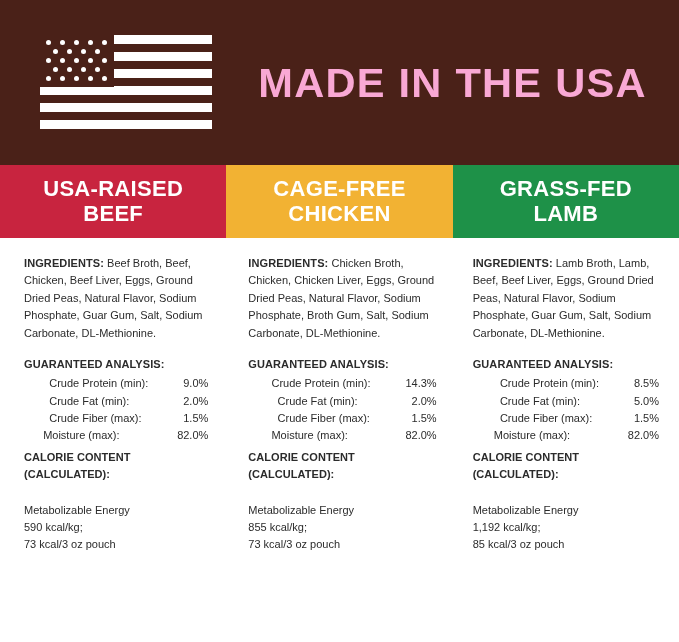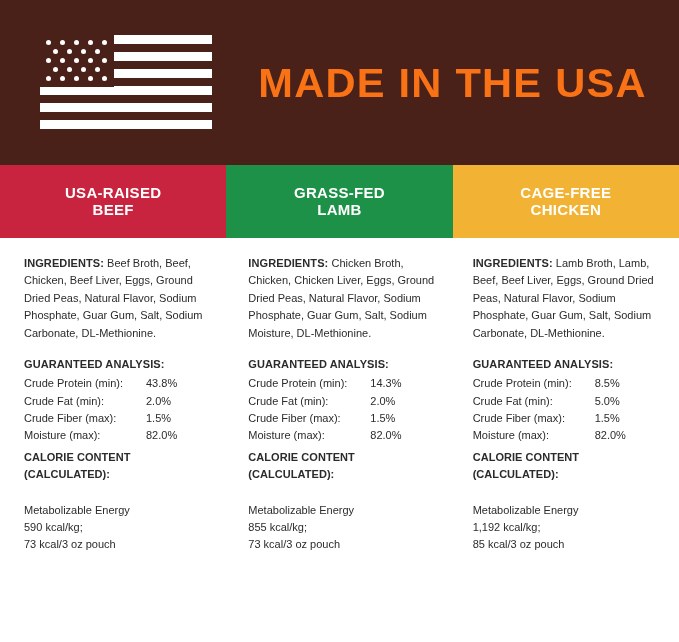--- a/index.html
+++ b/index.html
@@ -55,21 +55,21 @@
     position: absolute;
     width: 5px;
     height: 5px;
     background: #ffffff;
     border-radius: 50%;
   }
   .banner-text {
     margin-left: 26px;
     flex: 1 1 auto;
     text-align: center;
-    color: #f97316;
+    color: #f9a8d4;
     padding-right: 12px;
   }
   .banner-title {
     font-size: 40px;
     font-weight: bold;
     letter-spacing: 1.2px;
     line-height: 1;
     transform: scaleX(1.04);
     transform-origin: center;
   }
@@ -90,21 +90,21 @@
     width: 226.33px;
     box-sizing: border-box;
   }
   .col-head {
     height: 73px;
     display: flex;
     align-items: center;
     justify-content: center;
     text-align: center;
     color: #ffffff;
-    font-size: 15px;
+    font-size: 22px;
     font-weight: bold;
     line-height: 1.12;
     letter-spacing: 0.3px;
   }
   .col-head.beef { background: #c8243f; }
   .col-head.chicken { background: #f2b233; }
   .col-head.lamb { background: #1e9148; }
 
   
   .bodies {
@@ -132,21 +132,22 @@
   .section-title {
     font-weight: bold;
     margin-top: 14px;
     letter-spacing: 0.1px;
   }
   .analysis {
     margin-top: 2px;
   }
   .arow {
     display: flex;
-    justify-content: flex-start;
+    justify-content: flex-end;
+    gap: 12px;
   }
   .arow .name { flex: 0 0 auto; min-width: 122px; }
   .arow .val { flex: 0 0 auto; }
 
   .calorie-title {
     font-weight: bold;
     margin-top: 4px;
     letter-spacing: 0.05px;
   }
   .calorie-lines {
@@ -199,49 +200,49 @@
   <div class="cols">
     <div class="col">
       <div class="col-head beef">
         <div>
           <div>USA-RAISED</div>
           <div>BEEF</div>
         </div>
       </div>
     </div>
     <div class="col">
+      <div class="col-head chicken">
+        <div>
+          <div>CAGE-FREE</div>
+          <div>CHICKEN</div>
+        </div>
+      </div>
+    </div>
+    <div class="col">
       <div class="col-head lamb">
         <div>
           <div>GRASS-FED</div>
           <div>LAMB</div>
-        </div>
-      </div>
-    </div>
-    <div class="col">
-      <div class="col-head chicken">
-        <div>
-          <div>CAGE-FREE</div>
-          <div>CHICKEN</div>
         </div>
       </div>
     </div>
   </div>
 
   <div class="bodies">
 
     <div class="body-col left">
       <p class="para">
         <span class="lbl">INGREDIENTS:</span>
         <span>Beef Broth, Beef, Chicken, Beef Liver, Eggs, Ground Dried Peas, Natural Flavor, Sodium Phosphate, Guar Gum, Salt, Sodium Carbonate, DL-Methionine.</span>
       </p>
       <div class="section-title">GUARANTEED ANALYSIS:</div>
       <div class="analysis">
         <div class="arow">
           <span class="name">Crude Protein (min):</span>
-          <span class="val">43.8%</span>
+          <span class="val">9.0%</span>
         </div>
         <div class="arow">
           <span class="name">Crude Fat (min):</span>
           <span class="val">2.0%</span>
         </div>
         <div class="arow">
           <span class="name">Crude Fiber (max):</span>
           <span class="val">1.5%</span>
         </div>
         <div class="arow">
@@ -253,21 +254,21 @@
       <div class="calorie-lines">
         <div>Metabolizable Energy</div>
         <div>590 kcal/kg;</div>
         <div>73 kcal/3 oz pouch</div>
       </div>
     </div>
 
     <div class="body-col mid">
       <p class="para">
         <span class="lbl">INGREDIENTS:</span>
-        <span>Chicken Broth, Chicken, Chicken Liver, Eggs, Ground Dried Peas, Natural Flavor, Sodium Phosphate, Guar Gum, Salt, Sodium Moisture, DL-Methionine.</span>
+        <span>Chicken Broth, Chicken, Chicken Liver, Eggs, Ground Dried Peas, Natural Flavor, Sodium Phosphate, Broth Gum, Salt, Sodium Carbonate, DL-Methionine.</span>
       </p>
       <div class="section-title">GUARANTEED ANALYSIS:</div>
       <div class="analysis">
         <div class="arow">
           <span class="name">Crude Protein (min):</span>
           <span class="val">14.3%</span>
         </div>
         <div class="arow">
           <span class="name">Crude Fat (min):</span>
           <span class="val">2.0%</span>

